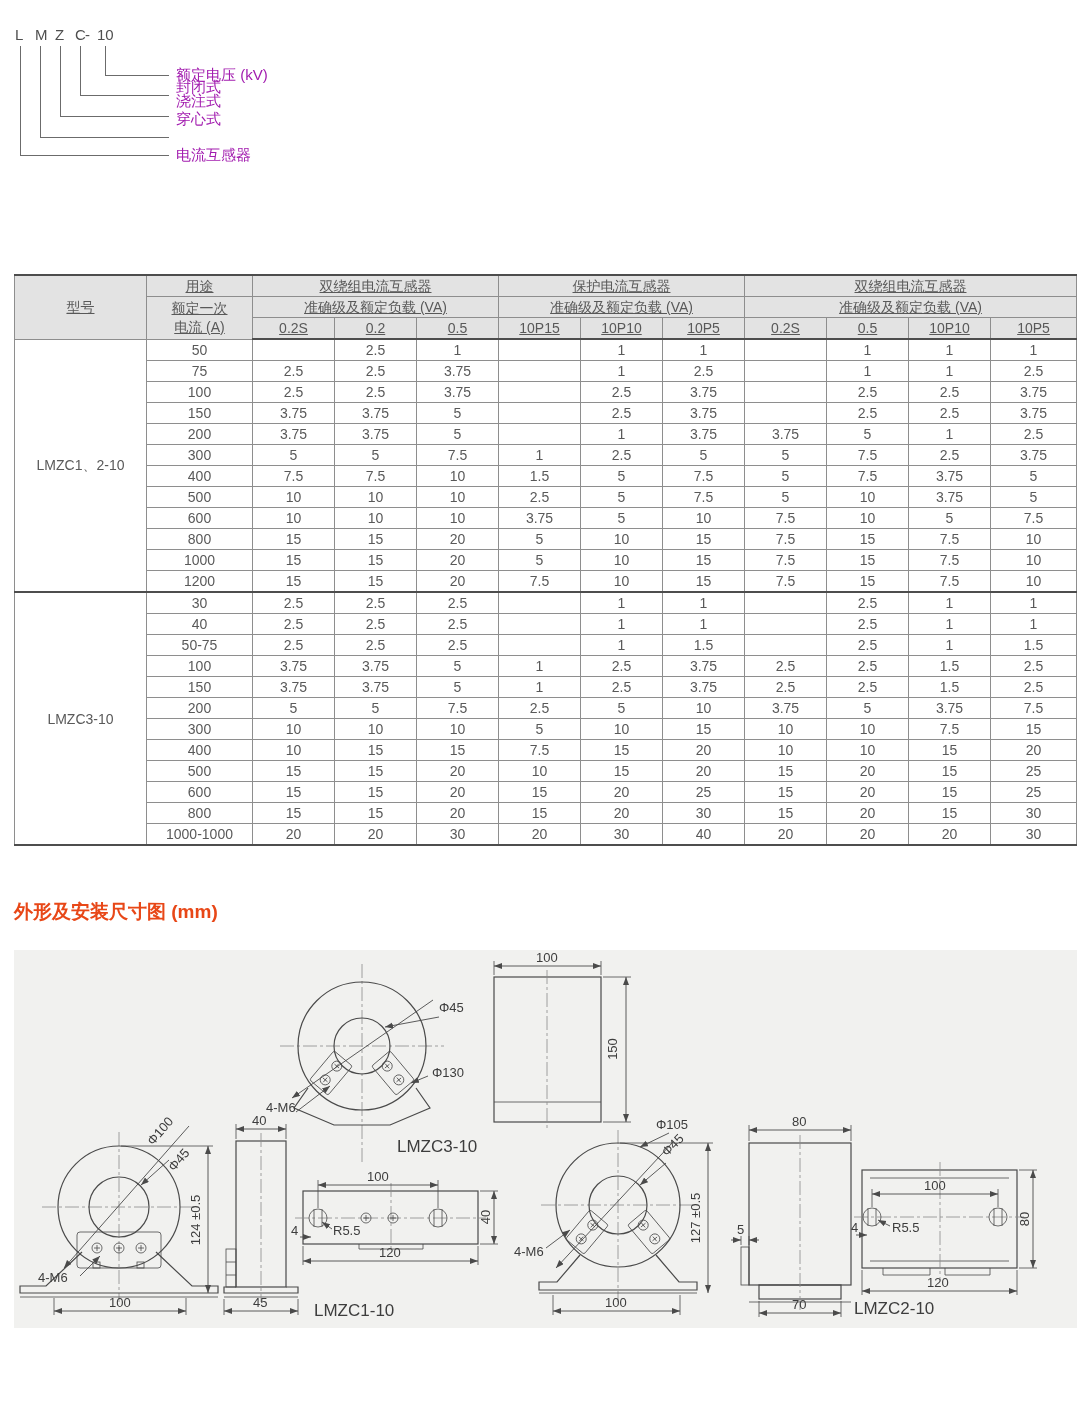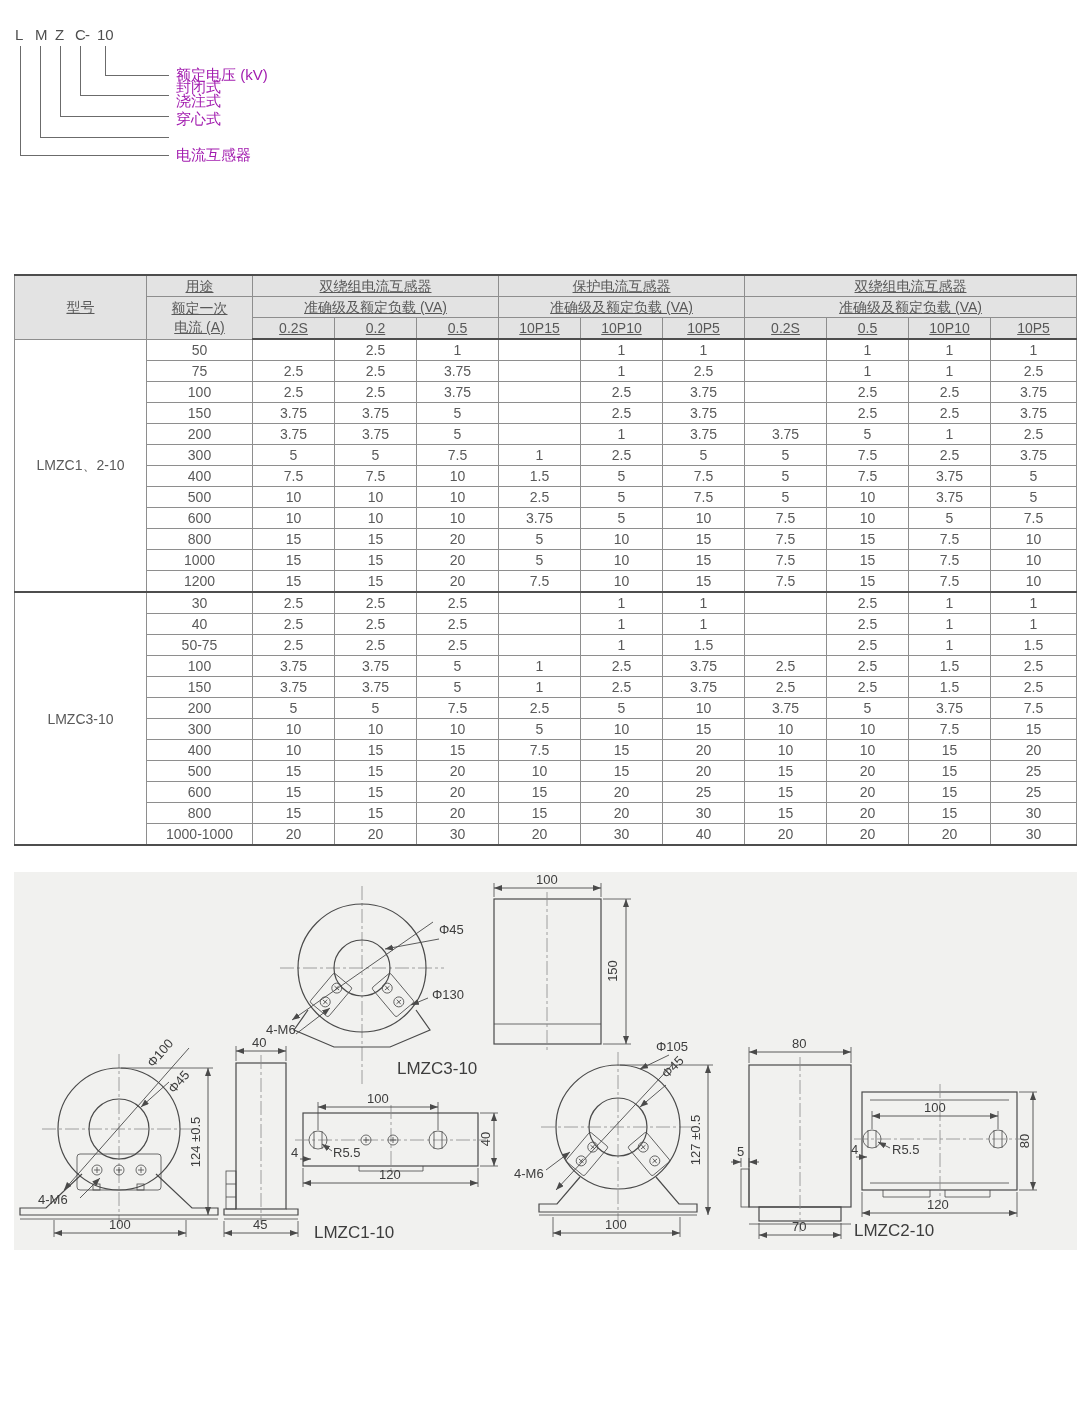--- a/index.html
+++ b/index.html
@@ -427,20 +427,21 @@
           <td>30</td>
           <td>40</td>
           <td>20</td>
           <td>20</td>
           <td>20</td>
           <td>30</td>
         </tr>
       </tbody>
   </table>
 
+  <h2 class="section-title drawings-title">外形及安装尺寸图 (mm)</h2>
 
   <div class="panel">
     <svg width="1063" height="378" viewBox="0 0 1063 378">
       <defs>
         <marker id="ae" markerWidth="9" markerHeight="7" refX="8" refY="3" orient="auto" markerUnits="userSpaceOnUse">
             <path d="M0,0 L8,3 L0,6 Z" fill="#4a4a4a"></path>
           </marker>
         <marker id="as" markerWidth="9" markerHeight="7" refX="0" refY="3" orient="auto" markerUnits="userSpaceOnUse">
             <path d="M8,0 L0,3 L8,6 Z" fill="#4a4a4a"></path>
           </marker>

